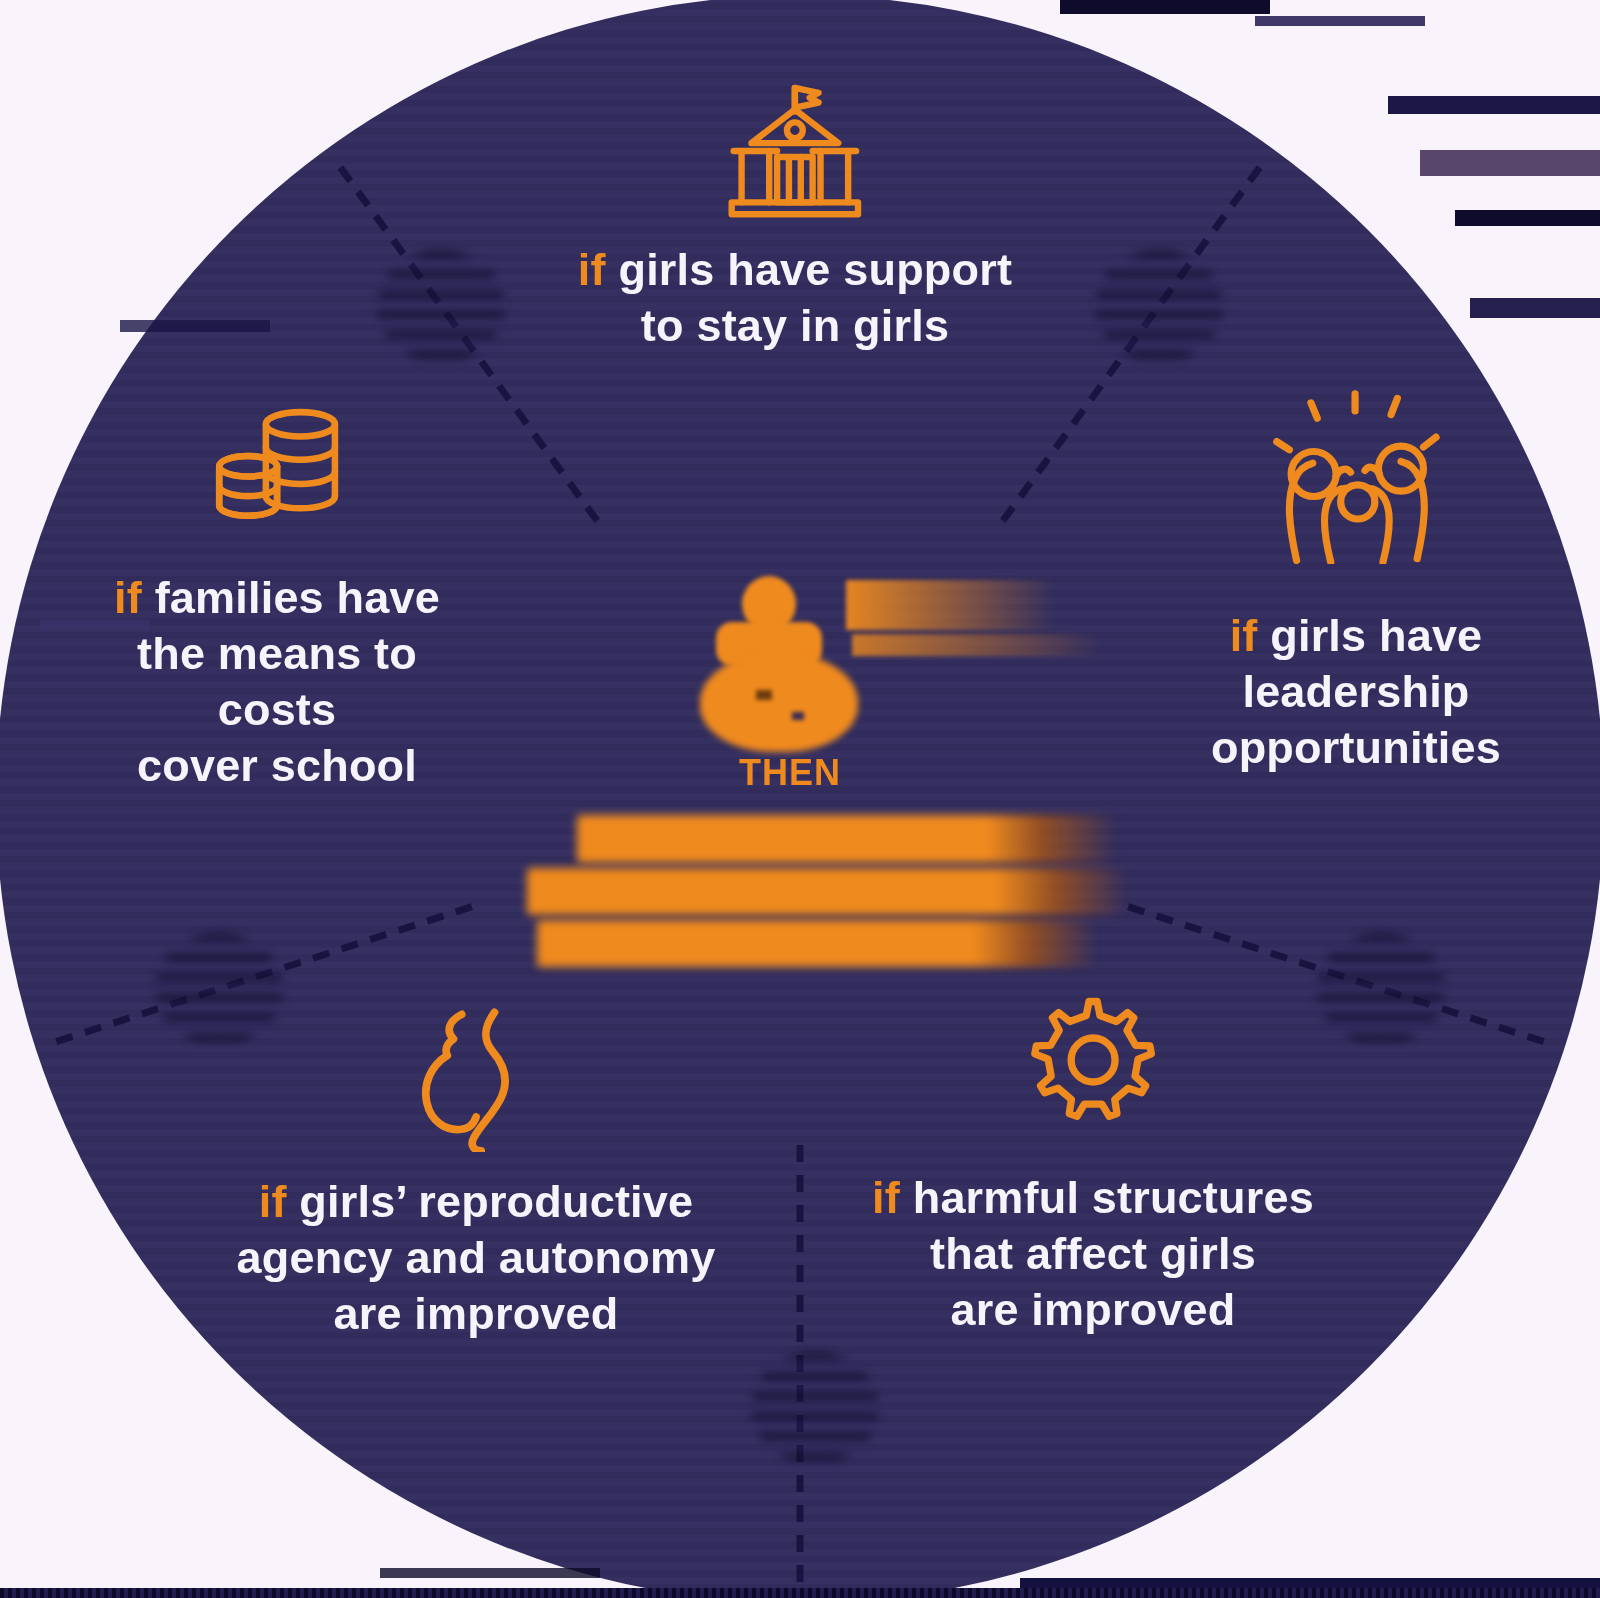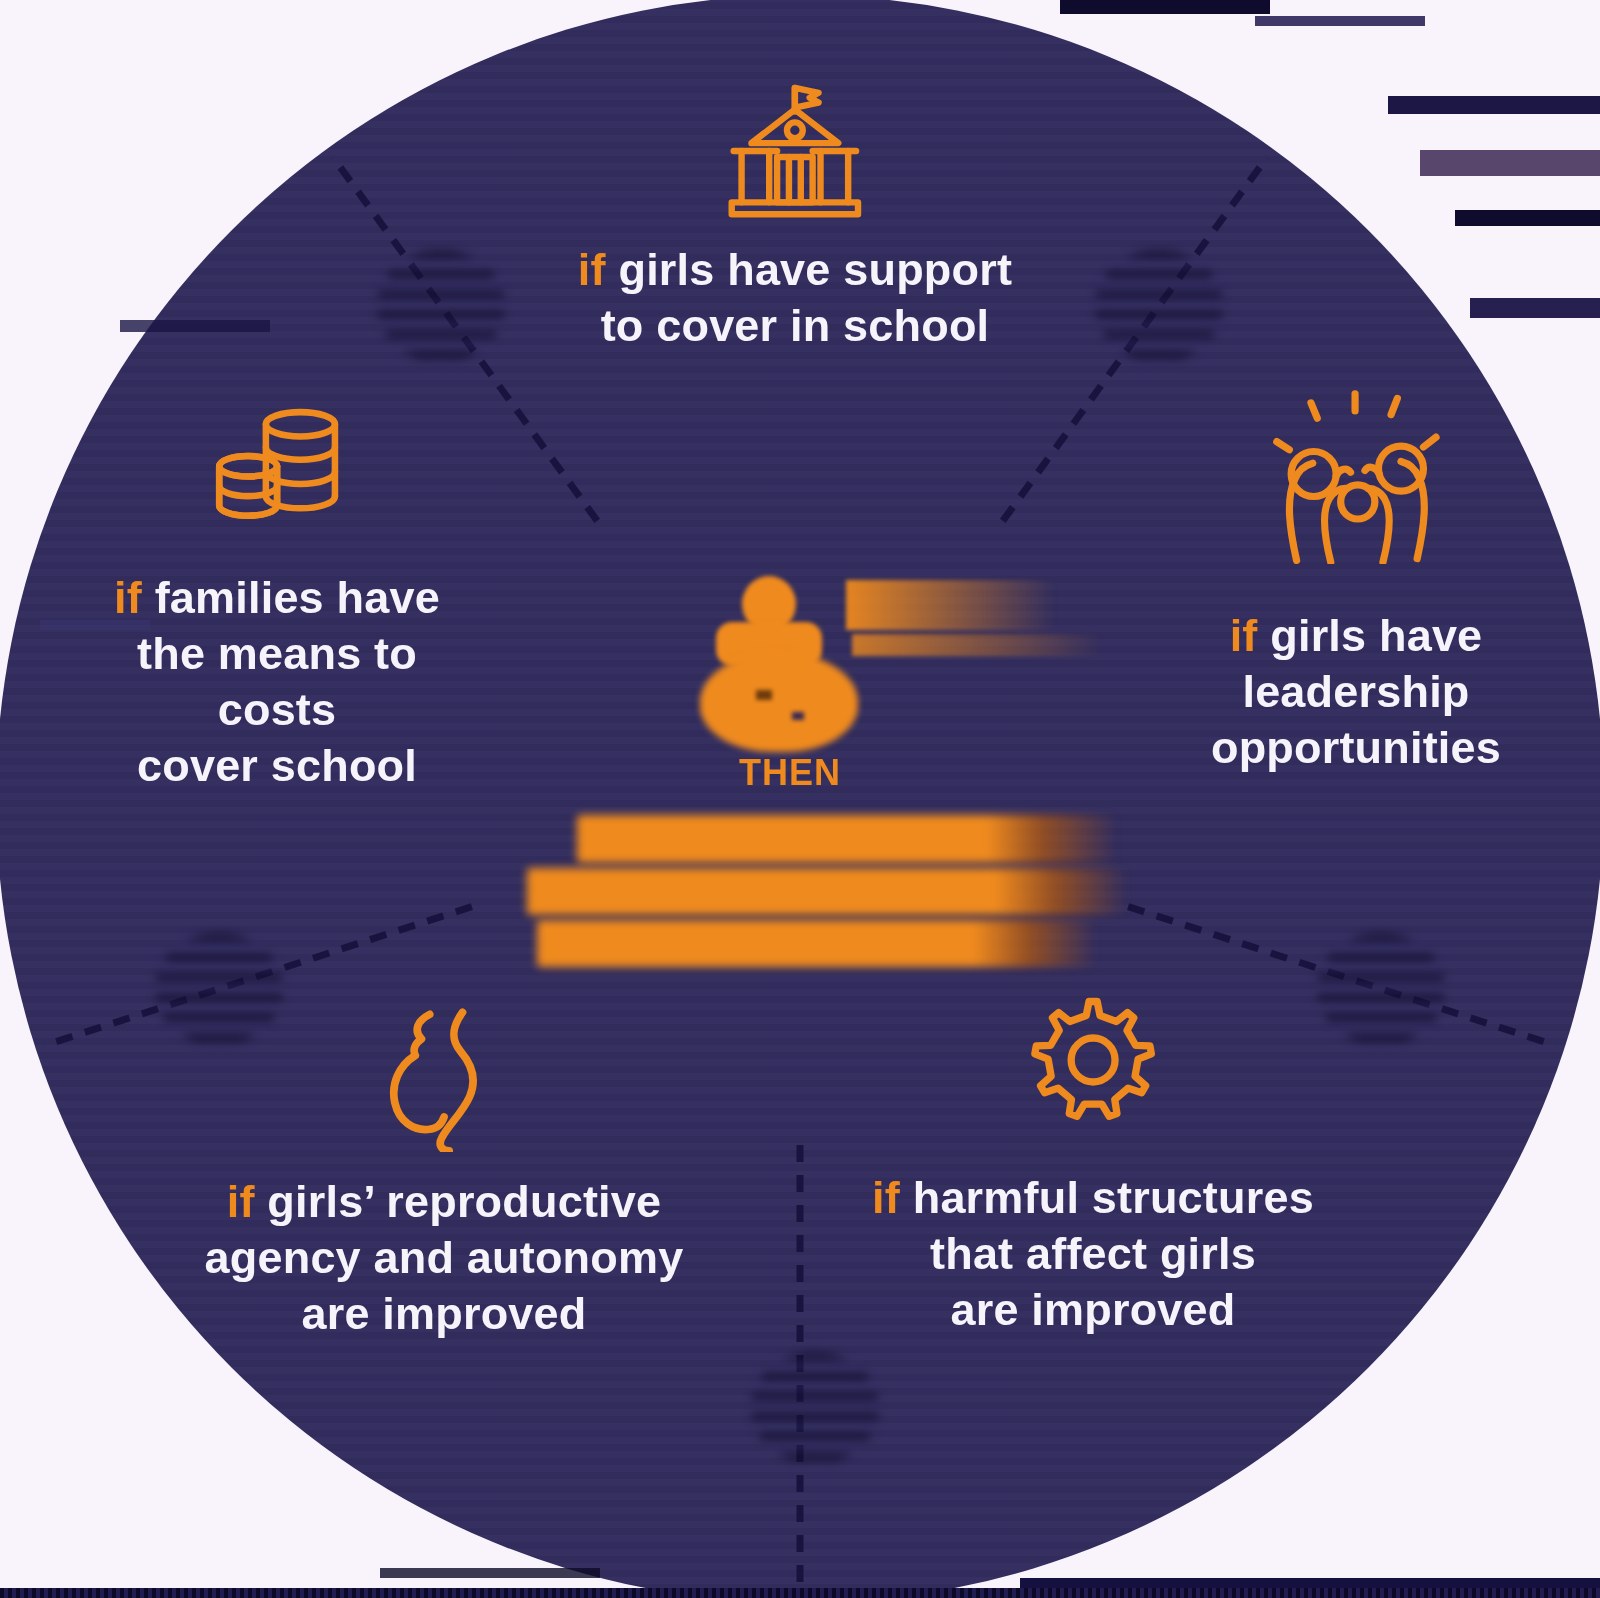--- a/index.html
+++ b/index.html
@@ -81,21 +81,21 @@
         <path d="M106 74 L106 126"></path>
         <path d="M134 74 L134 126"></path>
         <rect x="62" y="80" width="36" height="46"></rect>
         <path d="M74 80 L74 126"></path>
         <path d="M86 80 L86 126"></path>
         <rect x="16" y="126" width="128" height="12"></rect>
       </svg>
     </div>
     <div class="sector-text" style="margin-top:14px;">
       <p class="line"><span class="if-prefix">if</span> <span>girls have support</span></p>
-      <p class="line">to cover in school</p>
+      <p class="line">to stay in girls</p>
     </div>
   </div>
 
   <div class="sector" style="left:277px; top:400px;">
     <div class="icon-wrap">
       <svg class="icon" width="140" height="126" viewBox="0 0 150 135" stroke-width="7">
         <ellipse cx="100" cy="26" rx="37" ry="13"></ellipse>
         <path d="M63 26 L63 103"></path>
         <path d="M137 26 L137 103"></path>
         <path d="M63 51 A37 13 0 0 0 137 51"></path>
@@ -135,21 +135,21 @@
         <path d="M110 96 C114 90 122 92 126 100"></path>
       </svg>
     </div>
     <div class="sector-text" style="margin-top:44px;">
       <p class="line"><span class="if-prefix">if</span> <span>girls have</span></p>
       <p class="line">leadership</p>
       <p class="line">opportunities</p>
     </div>
   </div>
 
-  <div class="sector" style="left:444px; top:1008px;">
+  <div class="sector" style="left:476px; top:1008px;">
     <div class="icon-wrap">
       <svg class="icon" width="118" height="144" viewBox="0 0 115 140" stroke-width="7.5">
         <path d="M76 4 C66 18 64 30 74 42 C86 56 90 70 83 86 C76 102 62 114 56 126 C52 133 55 139 63 139"></path>
         <path d="M44 6 C32 12 28 22 36 30 C30 34 27 40 30 46 C14 56 6 74 10 92 C14 110 28 120 44 118 C52 117 56 112 58 106"></path>
       </svg>
     </div>
     <div class="sector-text" style="margin-top:22px;">
       <p class="line"><span class="if-prefix">if</span> <span>girls’ reproductive</span></p>
       <p class="line">agency and autonomy</p>
       <p class="line">are improved</p>

